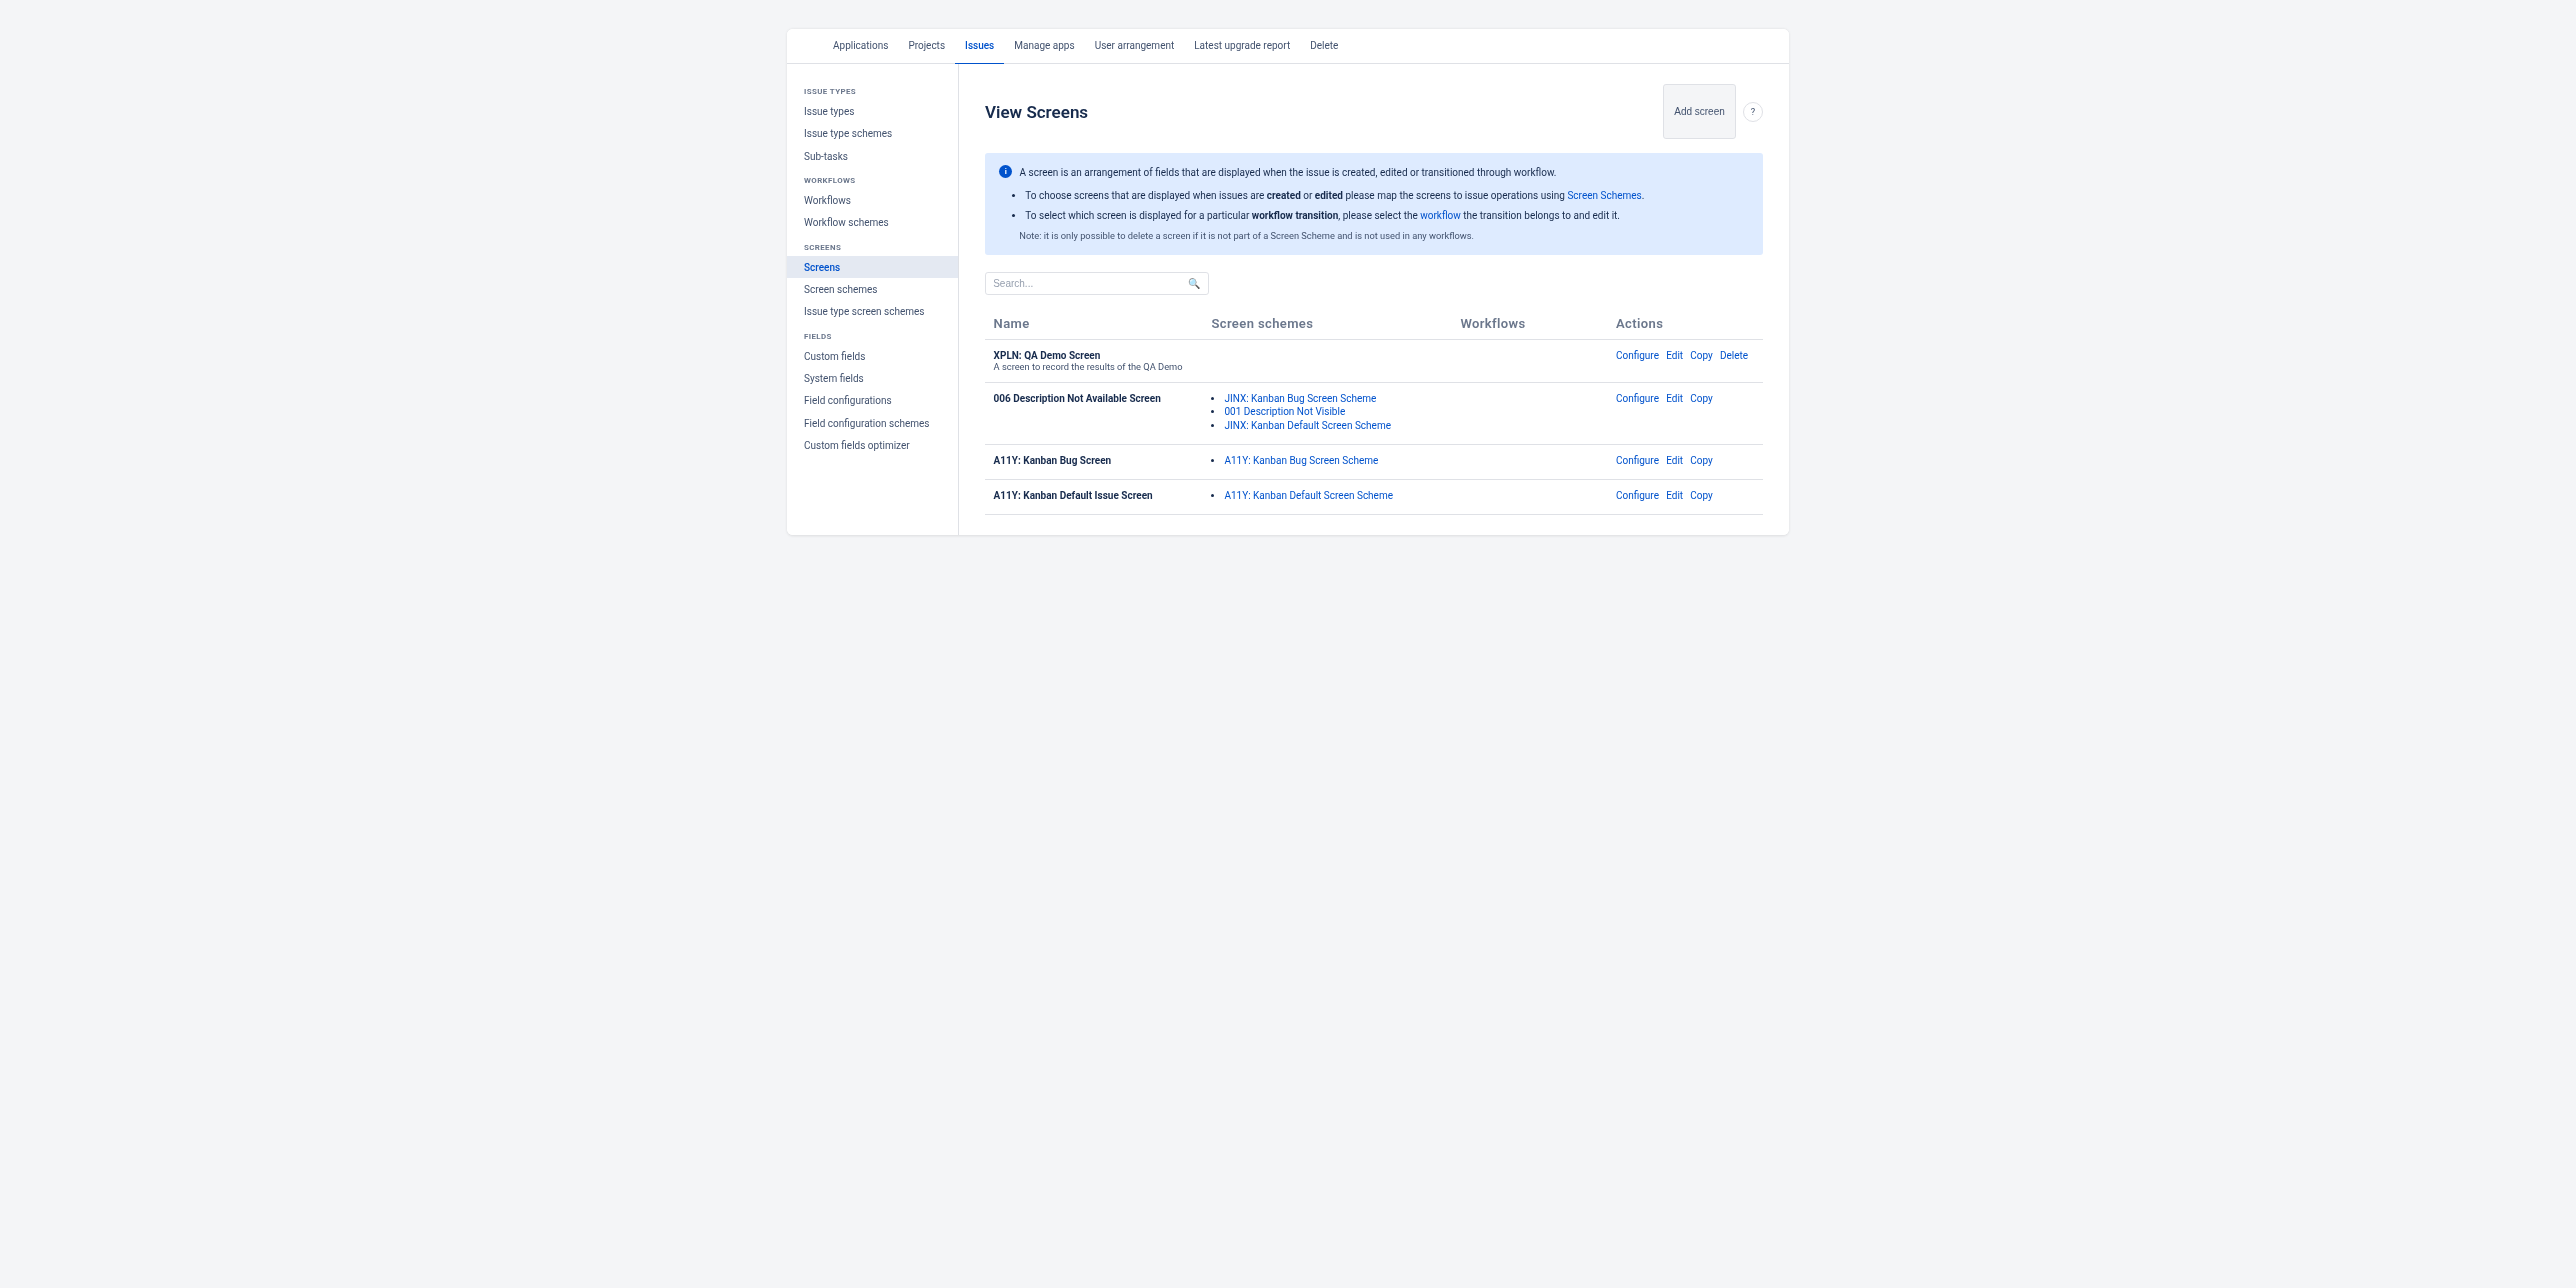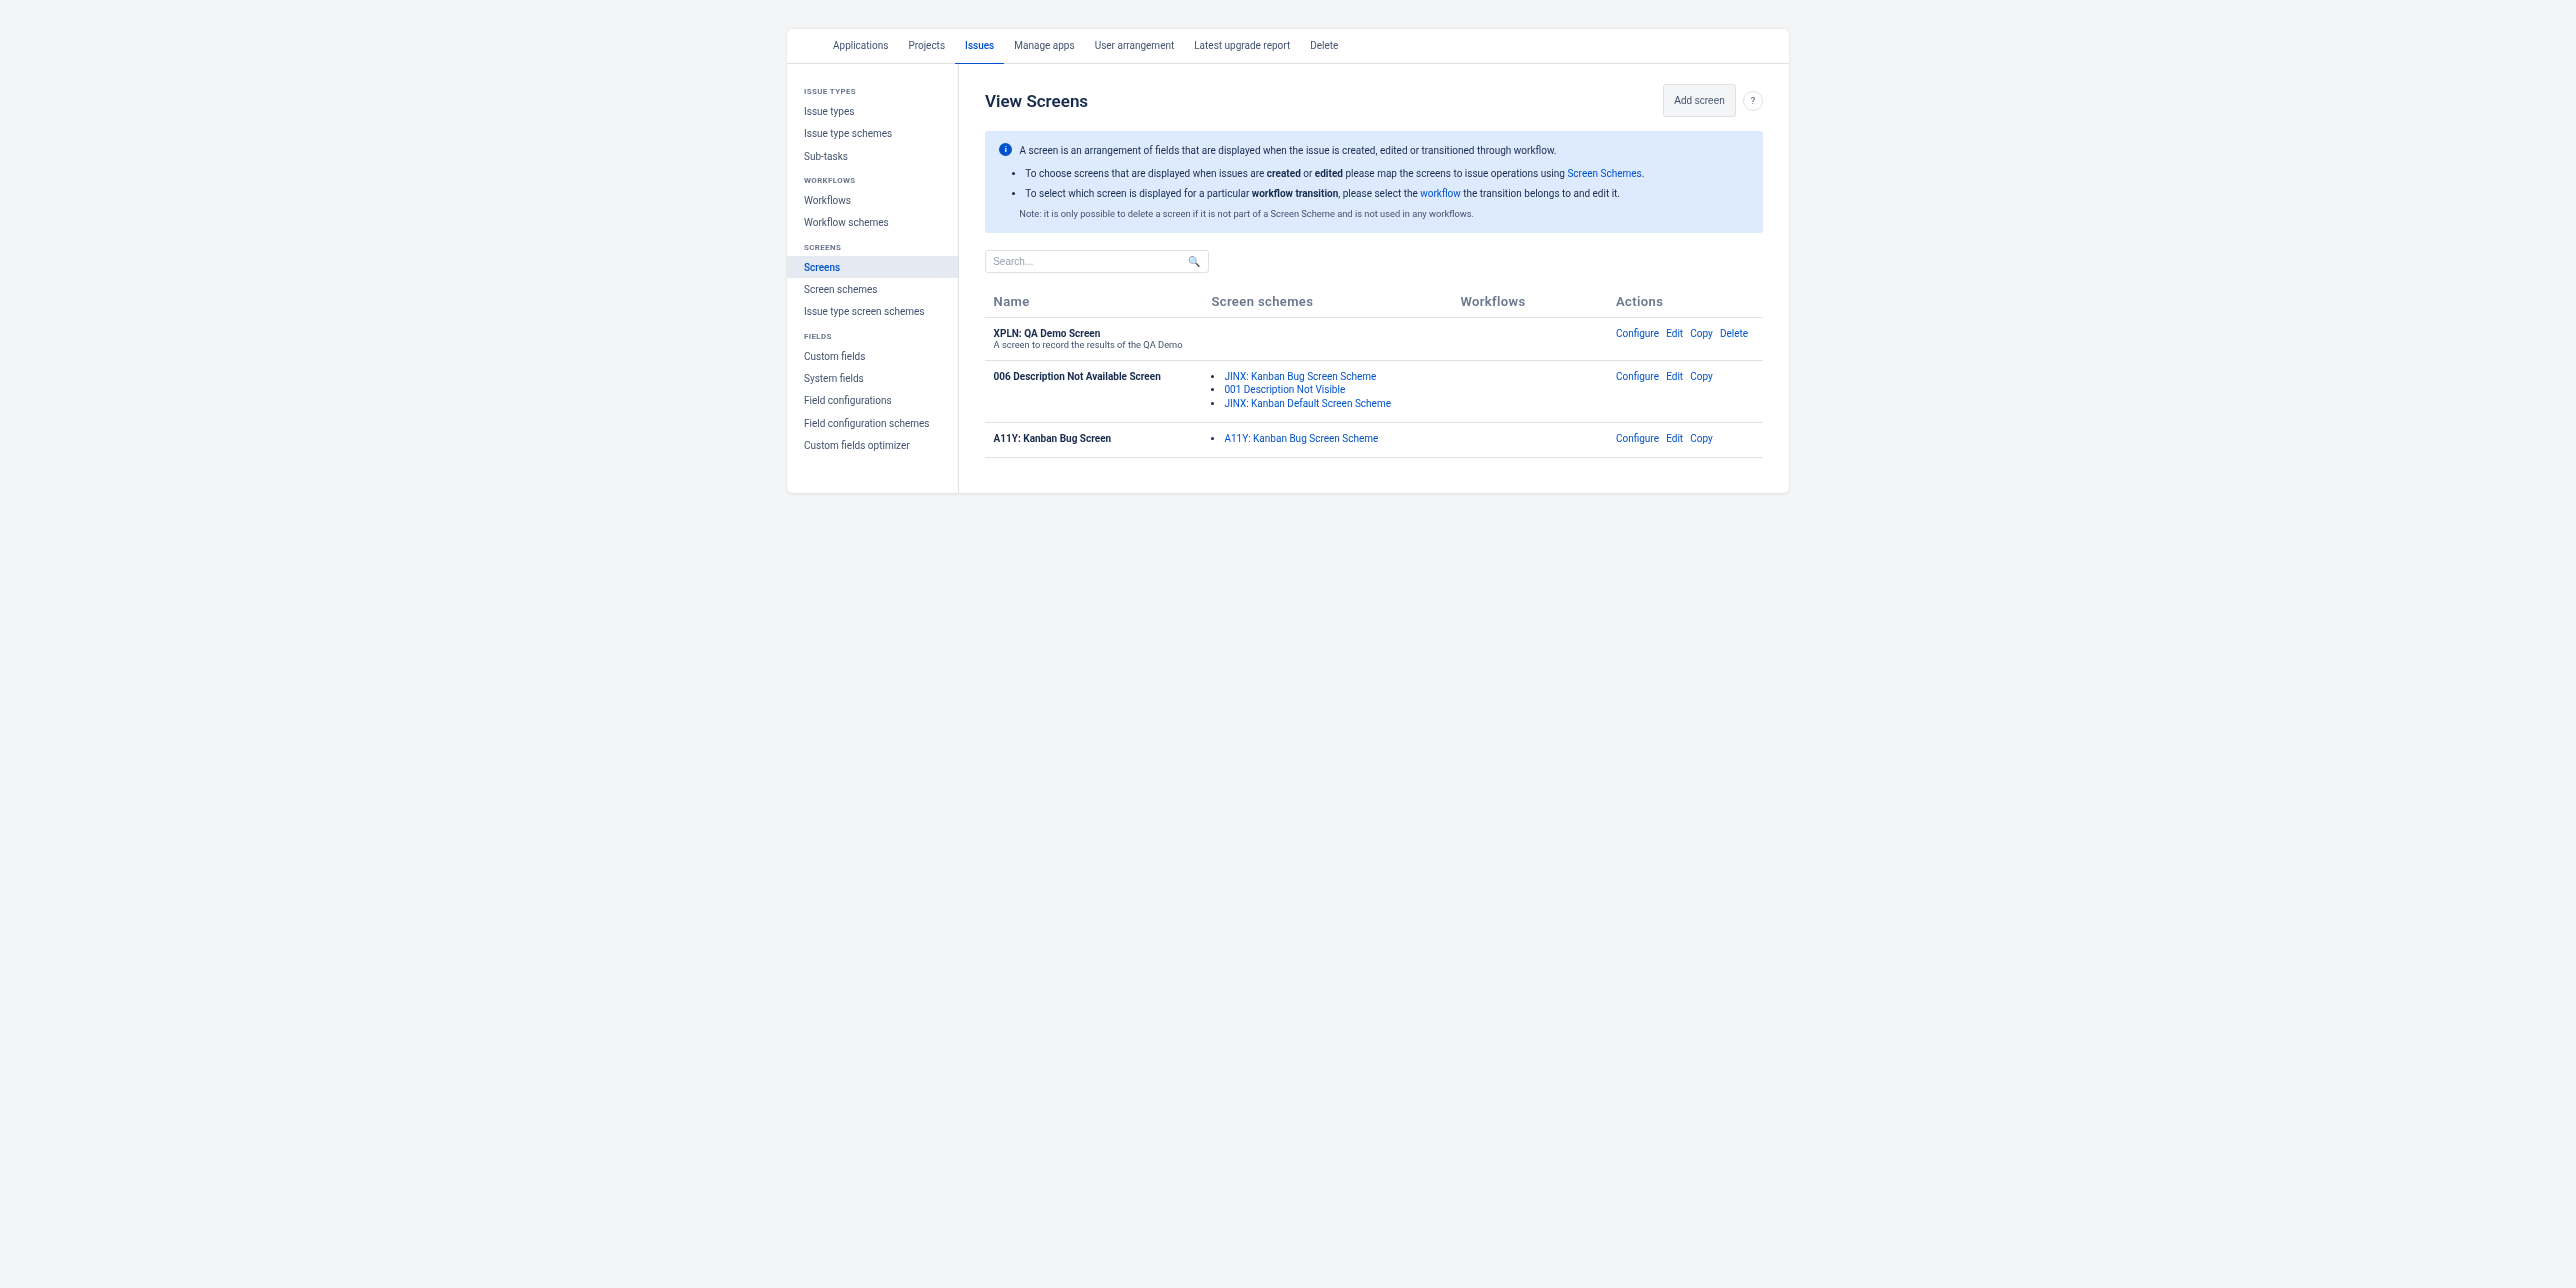--- a/index.html
+++ b/index.html
@@ -93,21 +93,21 @@
     }
     .header-actions {
       display: flex;
       align-items: center;
       gap: 7.2px;
     }
     .btn-add-screen {
       background: #f4f5f7;
       border: 0.7px solid #dfe1e6;
       border-radius: 2.9px;
-      padding: 10px 10px;
+      padding: 21px 10px;
       font-size: 10px;
       color: #42526e;
       cursor: pointer;
       font-weight: 500;
     }
     .help-icon {
       width: 20px;
       height: 20px;
       border: 0.7px solid #dfe1e6;
       border-radius: 50%;
@@ -373,18 +373,36 @@
             <td></td>
             <td>
               <div class="actions-cell">
                 <a href="#" class="action-link">Configure</a>
                 <a href="#" class="action-link">Edit</a>
                 <a href="#" class="action-link">Copy</a>
               </div>
             </td>
           </tr>
 
+          <tr class="table-row">
+            <td>
+              <span class="screen-name">A11Y: Kanban Default Issue Screen</span>
+            </td>
+            <td>
+              <ul class="scheme-list">
+                <li><a href="#" class="link">A11Y: Kanban Default Screen Scheme</a></li>
+              </ul>
+            </td>
+            <td></td>
+            <td>
+              <div class="actions-cell">
+                <a href="#" class="action-link">Configure</a>
+                <a href="#" class="action-link">Edit</a>
+                <a href="#" class="action-link">Copy</a>
+              </div>
+            </td>
+          </tr>
         </tbody>
       </table>
     </main>
   </div>
 </div>
 
 
 </body></html>

